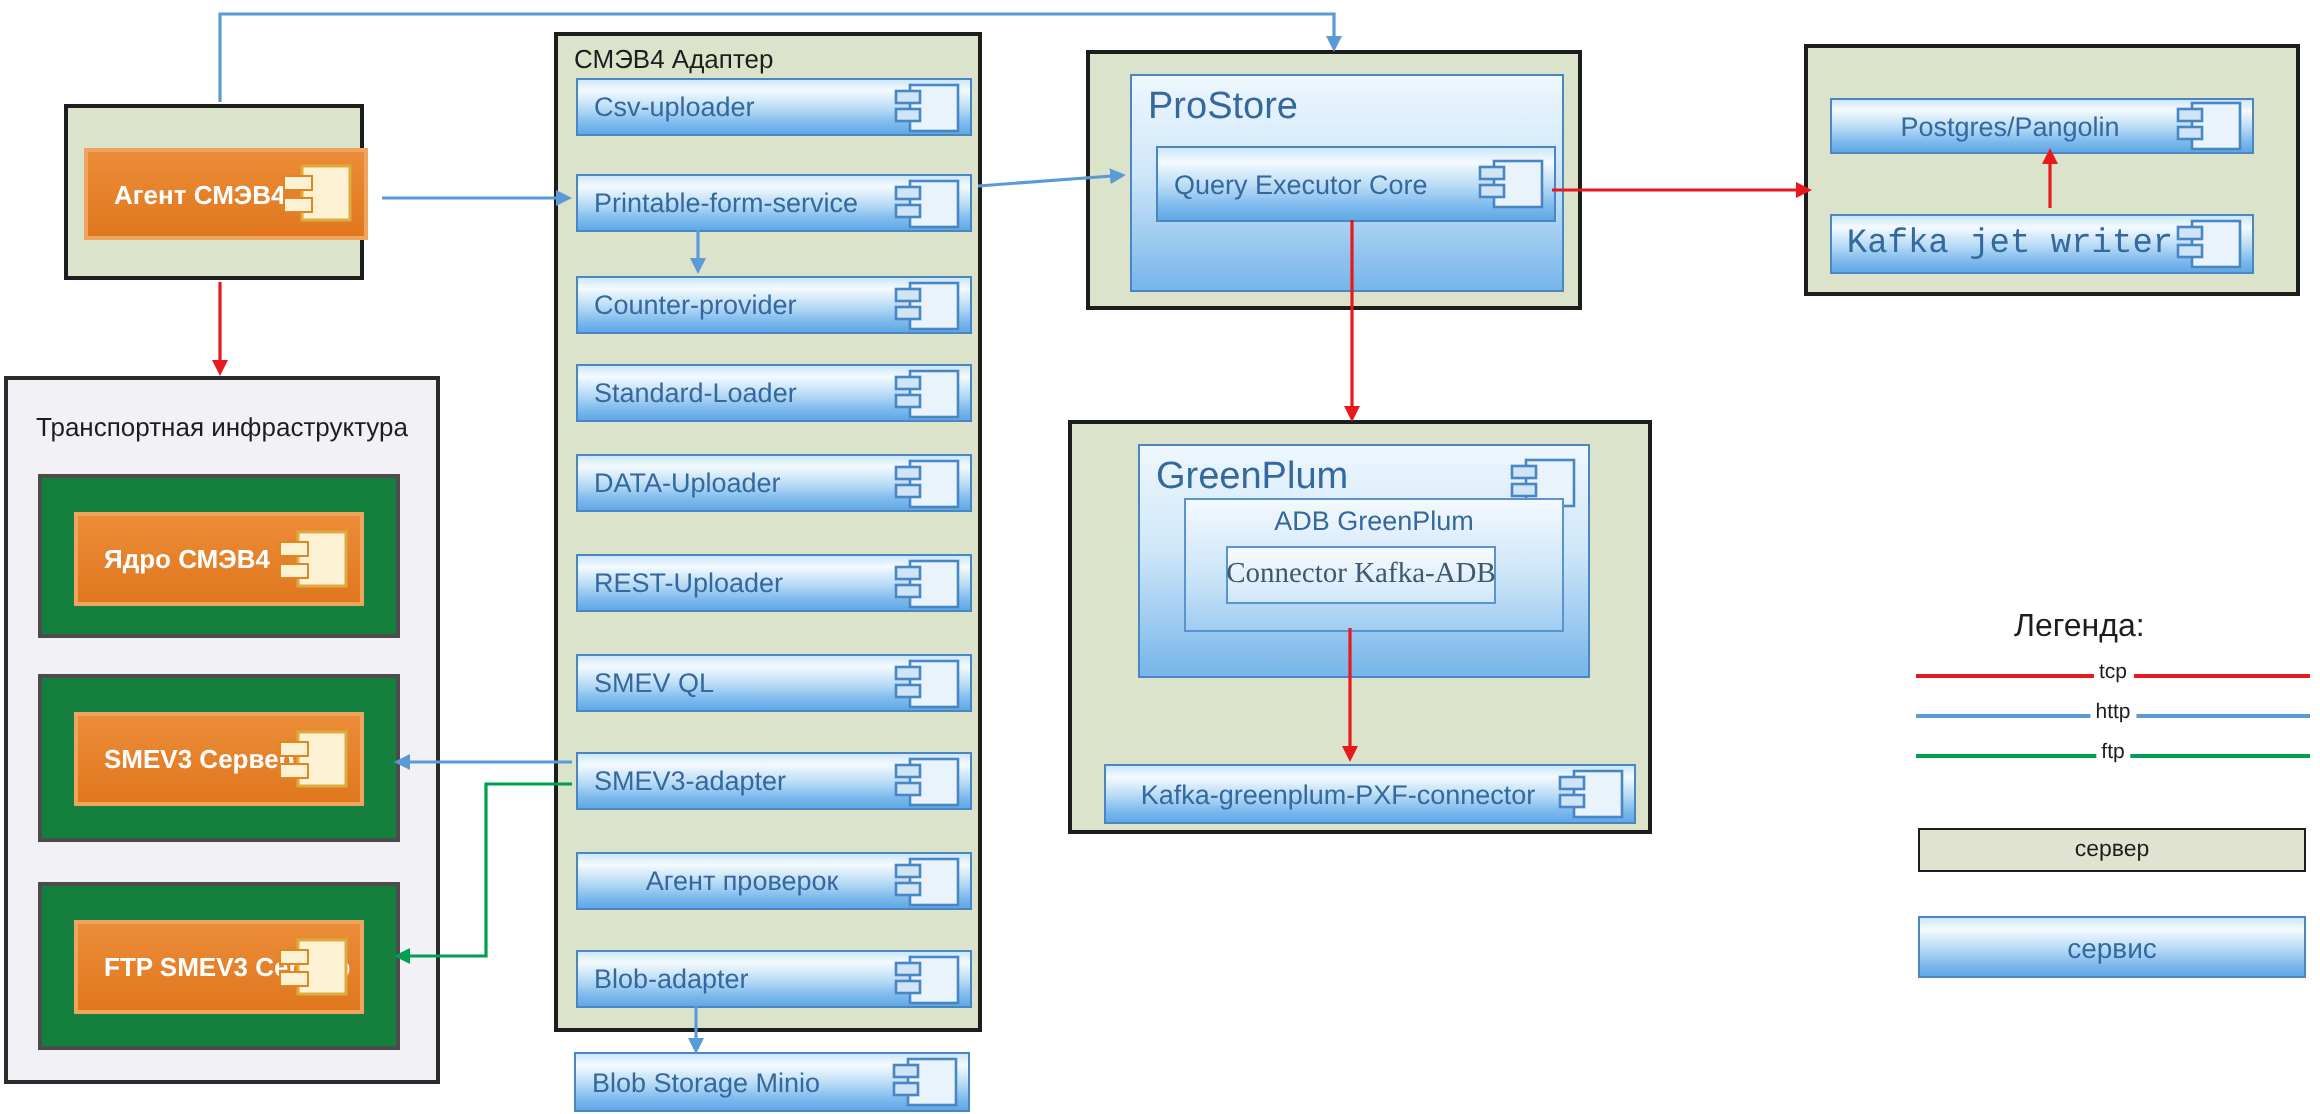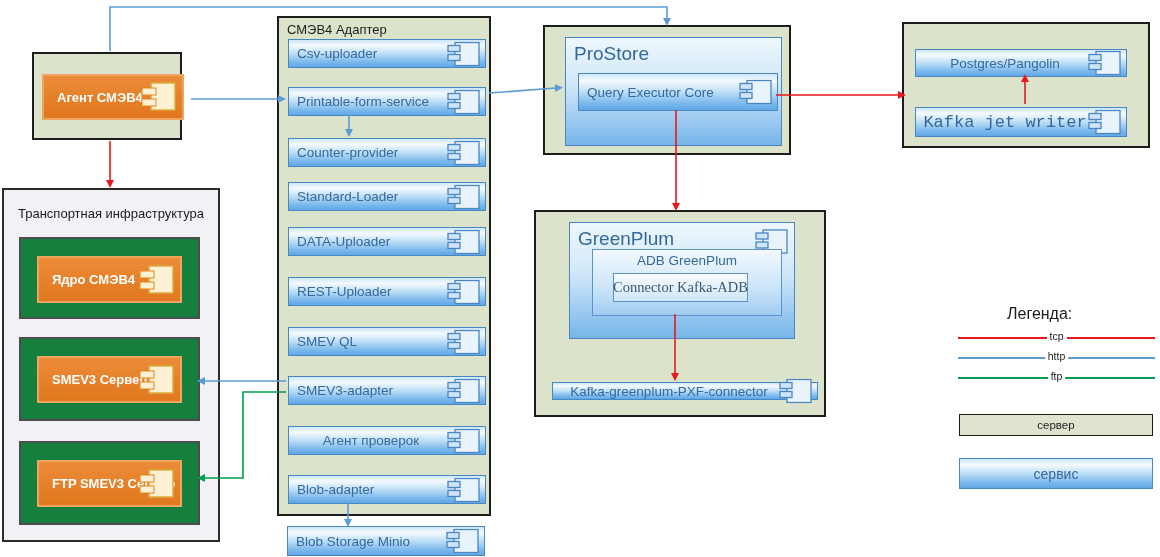--- a/index.html
+++ b/index.html
@@ -221,21 +221,21 @@
             <rect x="1" y="4" width="12" height="6" fill="#cfe4f7" stroke="#4a86c2" stroke-width="1.3"></rect>
             <rect x="1" y="13" width="12" height="6" fill="#cfe4f7" stroke="#4a86c2" stroke-width="1.3"></rect>
           </svg></span>
       <div class="abs subpanel" style="left:22px;top:26px;width:190px;height:67px;">
         <div style="text-align:center;color:#35689c;font-size:13.5px;padding-top:3px;">ADB GreenPlum</div>
         <div class="abs mini" style="left:20px;top:23px;width:135px;height:29px;">
           <span class="lbl">Connector Kafka-ADB</span>
         </div>
       </div>
     </div>
-    <div class="abs svc" style="left:16px;top:170px;width:266px;height:18px;">
+    <div class="abs svc" style="left:16px;top:170px;width:266px;height:30px;">
       <span class="lbl ctr">Kafka-greenplum-PXF-connector</span>
       <span class="ic icon-slot"><svg width="33" height="25" viewBox="0 0 33 25">
             <rect x="8" y="1" width="24" height="23" fill="#e9f3fc" stroke="#4a86c2" stroke-width="1.3"></rect>
             <rect x="1" y="4" width="12" height="6" fill="#cfe4f7" stroke="#4a86c2" stroke-width="1.3"></rect>
             <rect x="1" y="13" width="12" height="6" fill="#cfe4f7" stroke="#4a86c2" stroke-width="1.3"></rect>
           </svg></span>
     </div>
   </div>
 
   <div class="abs frame-beige" style="left:902px;top:22px;width:248px;height:126px;">

